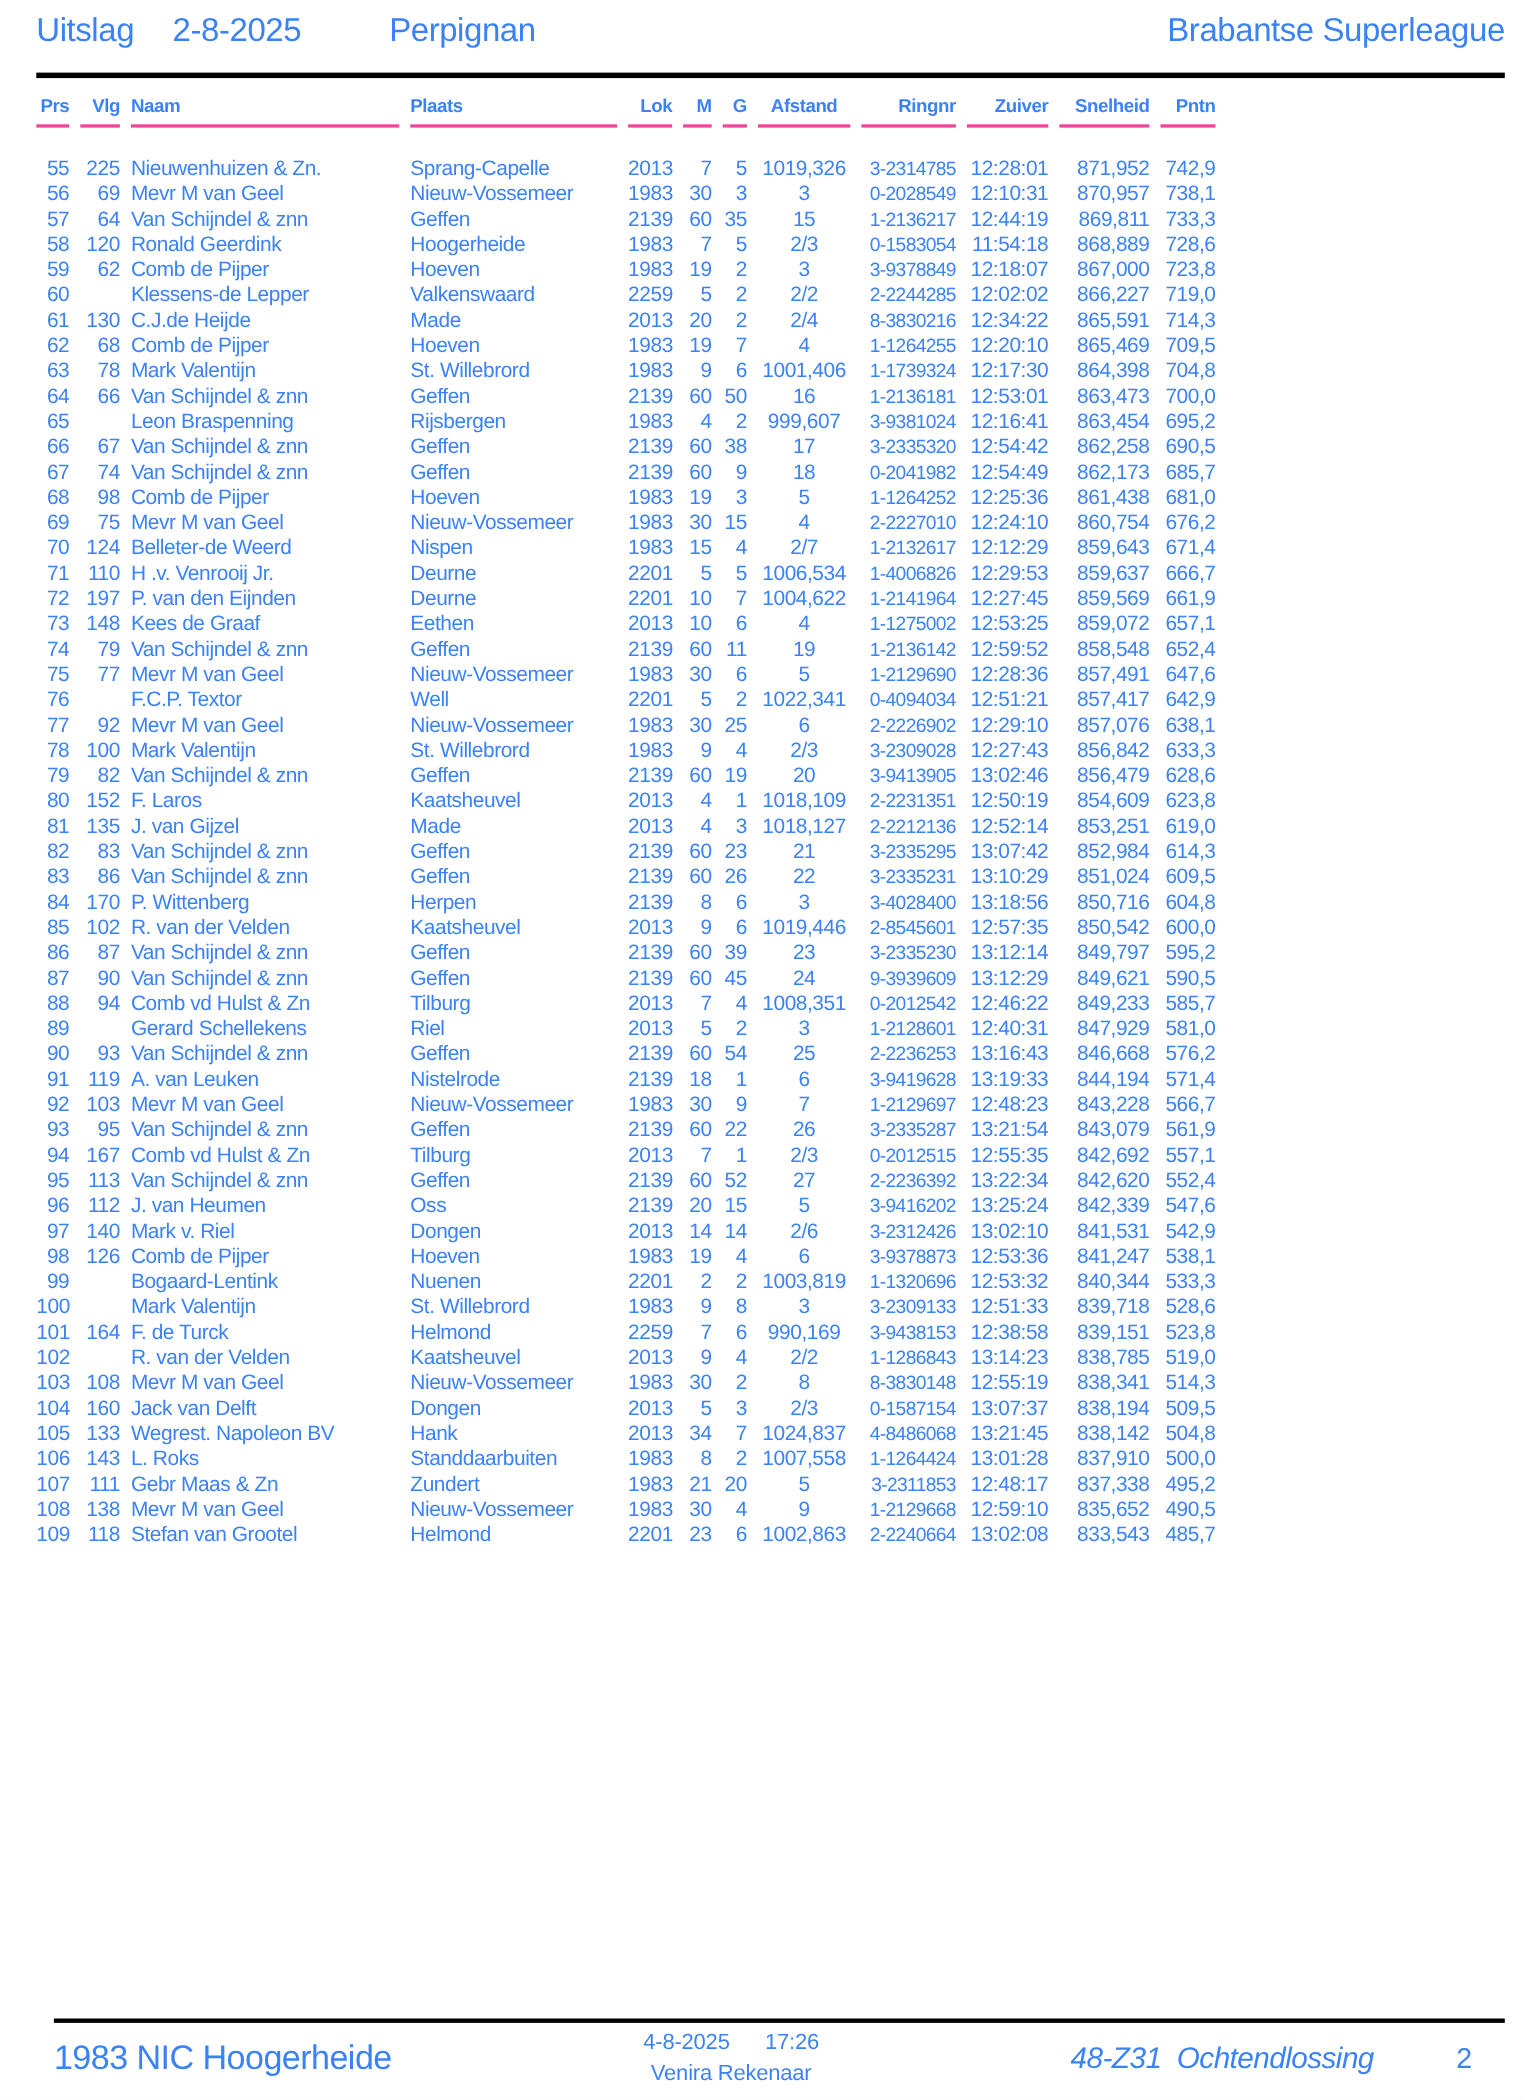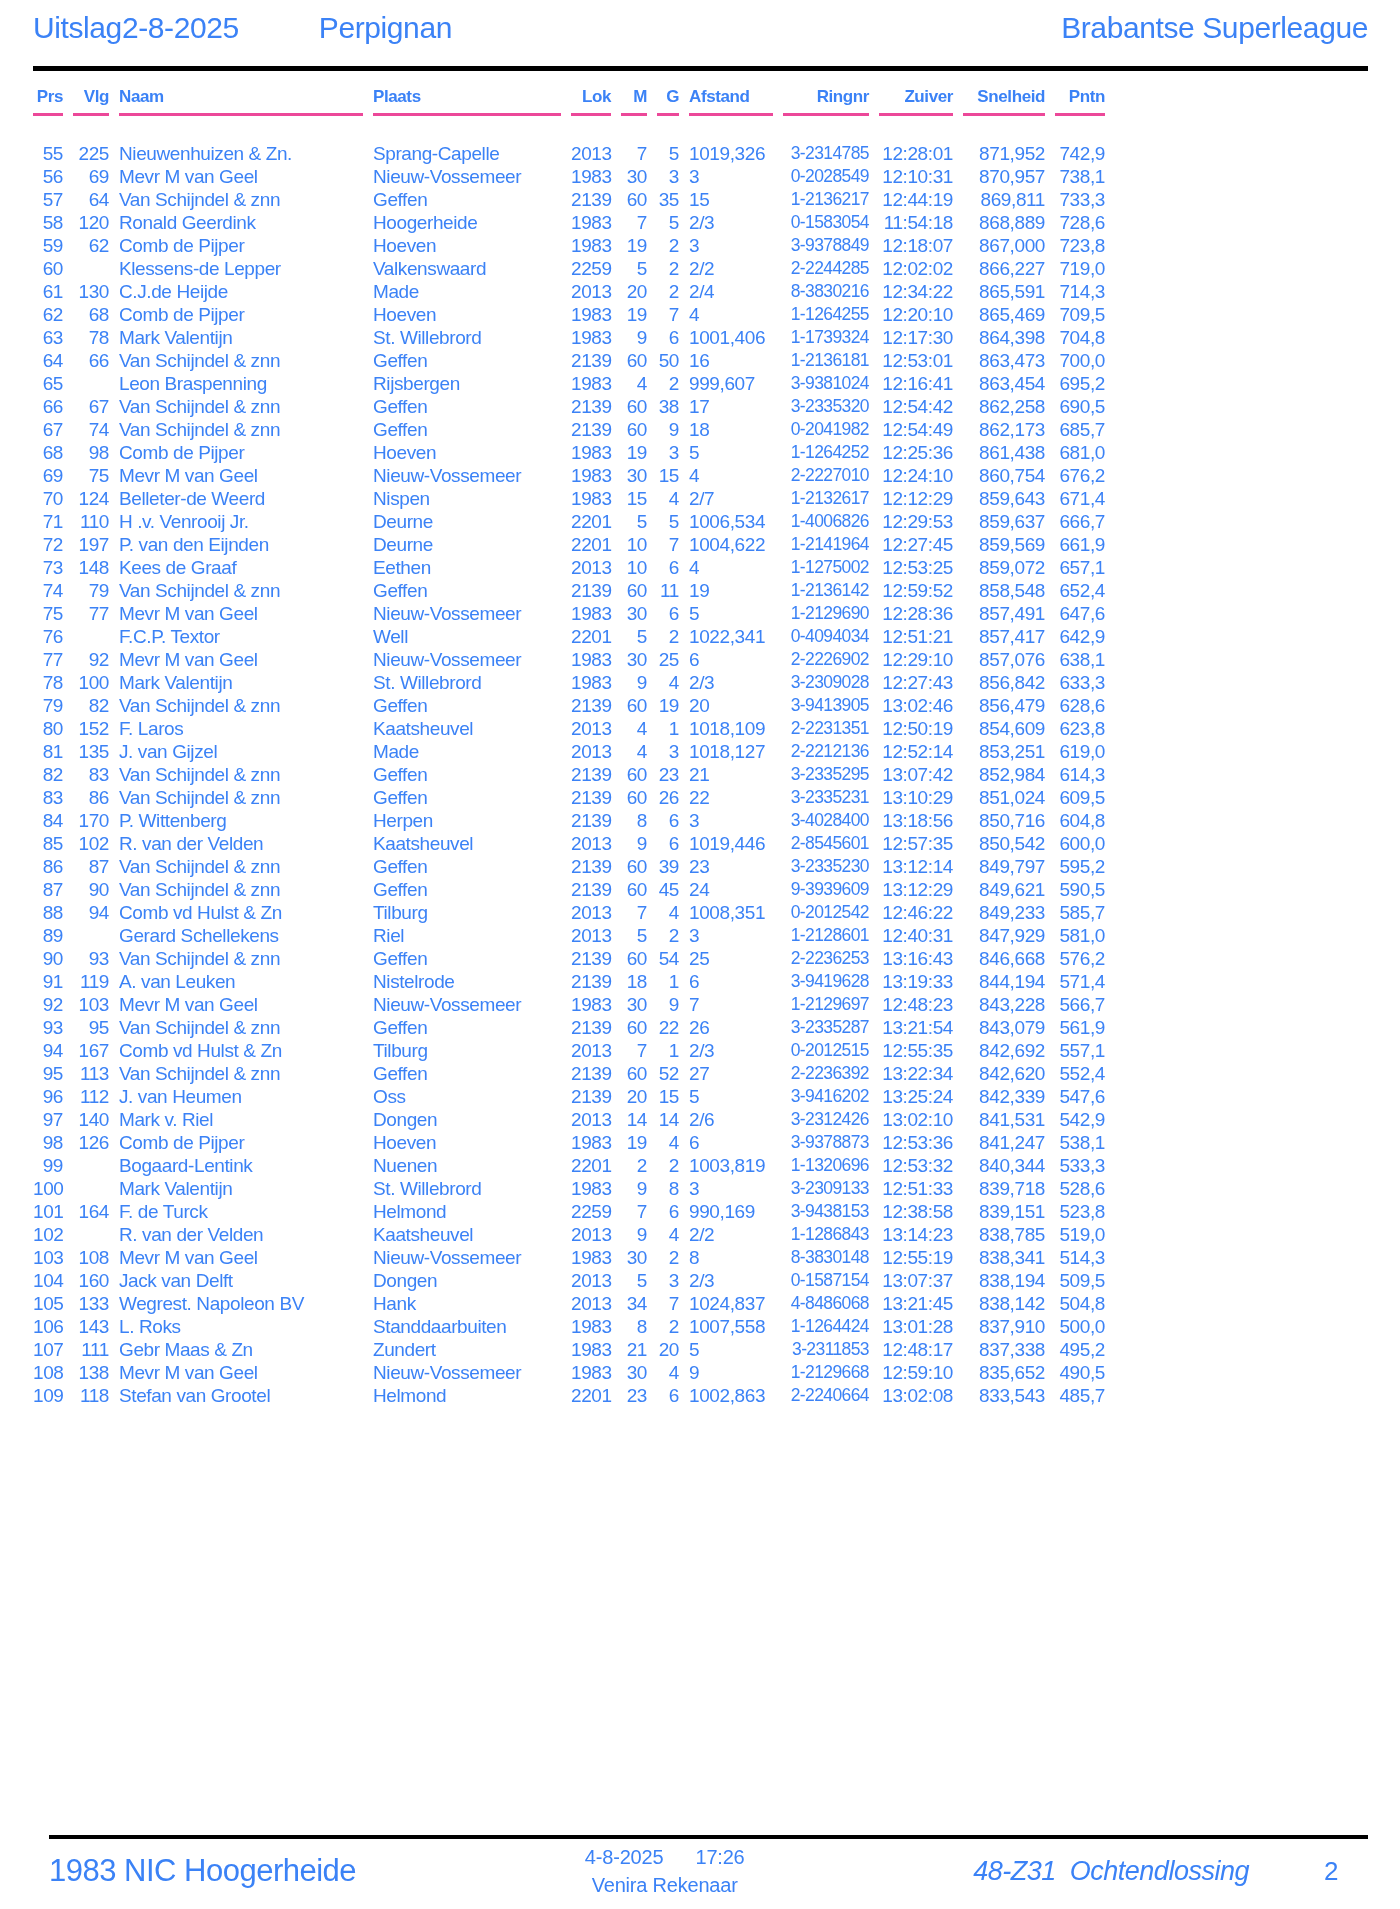--- a/index.html
+++ b/index.html
@@ -10,39 +10,39 @@
     background:#ffffff;
     color:#3b82f6;
     font-family:"Liberation Sans", sans-serif;
     letter-spacing:-0.4px;
     box-sizing:border-box;
     padding:10px 32px 0 33px;
     overflow:hidden;
   }
   
   .title-row { display:flex; align-items:baseline; font-size:30px; line-height:36px; }
-  .title-date { }
+  .title-date { margin-left:35px; }
   .title-race { margin-left:80px; }
   .title-league { margin-left:auto; }
   .rule-top { border-top:5px solid #000; margin-top:20px; }
   
   .grid-row {
     display:grid;
     grid-template-columns:30px 36px 244px 188px 40px 26px 22px 84px 86px 74px 82px 50px;
     column-gap:10px;
   }
   .thead { margin-top:16px; font-size:17px; font-weight:bold; line-height:20px; }
   .thead .cell { border-bottom:3px solid #ec4899; padding-bottom:6px; }
   .tbody { margin-top:26px; font-size:19px; }
   .tbody .row { line-height:23px; }
   .group { }
   .group:first-child { margin-top:0; }
   .c-prs,.c-vlg,.c-lok,.c-m,.c-g,.c-ringnr,.c-zuiver,.c-snelheid,.c-pntn { text-align:right; }
   .c-naam,.c-plaats { text-align:left; }
-  .c-afstand { }
+  .c-afstand { text-align:center; }
   .tbody .c-ringnr { font-size:17.5px; letter-spacing:-0.6px; }
   
   .footer { position:absolute; left:49px; right:32px; bottom:10px; }
   .footer-rule { border-top:4px solid #000; }
   .footer-content { display:flex; align-items:center; padding-top:4px; min-height:52px; }
   .footer-club { font-size:31px; letter-spacing:-0.5px; }
   .footer-print { margin-left:auto; margin-right:auto; text-align:center; font-size:20px; line-height:1.4; letter-spacing:-0.2px; }
   .footer-print .dt { white-space:pre; }
   .footer-race { font-size:27px; letter-spacing:-0.5px; white-space:pre; margin-right:75px;font-style:italic; }
   .footer-page { font-size:26px; margin-right:30px; }

